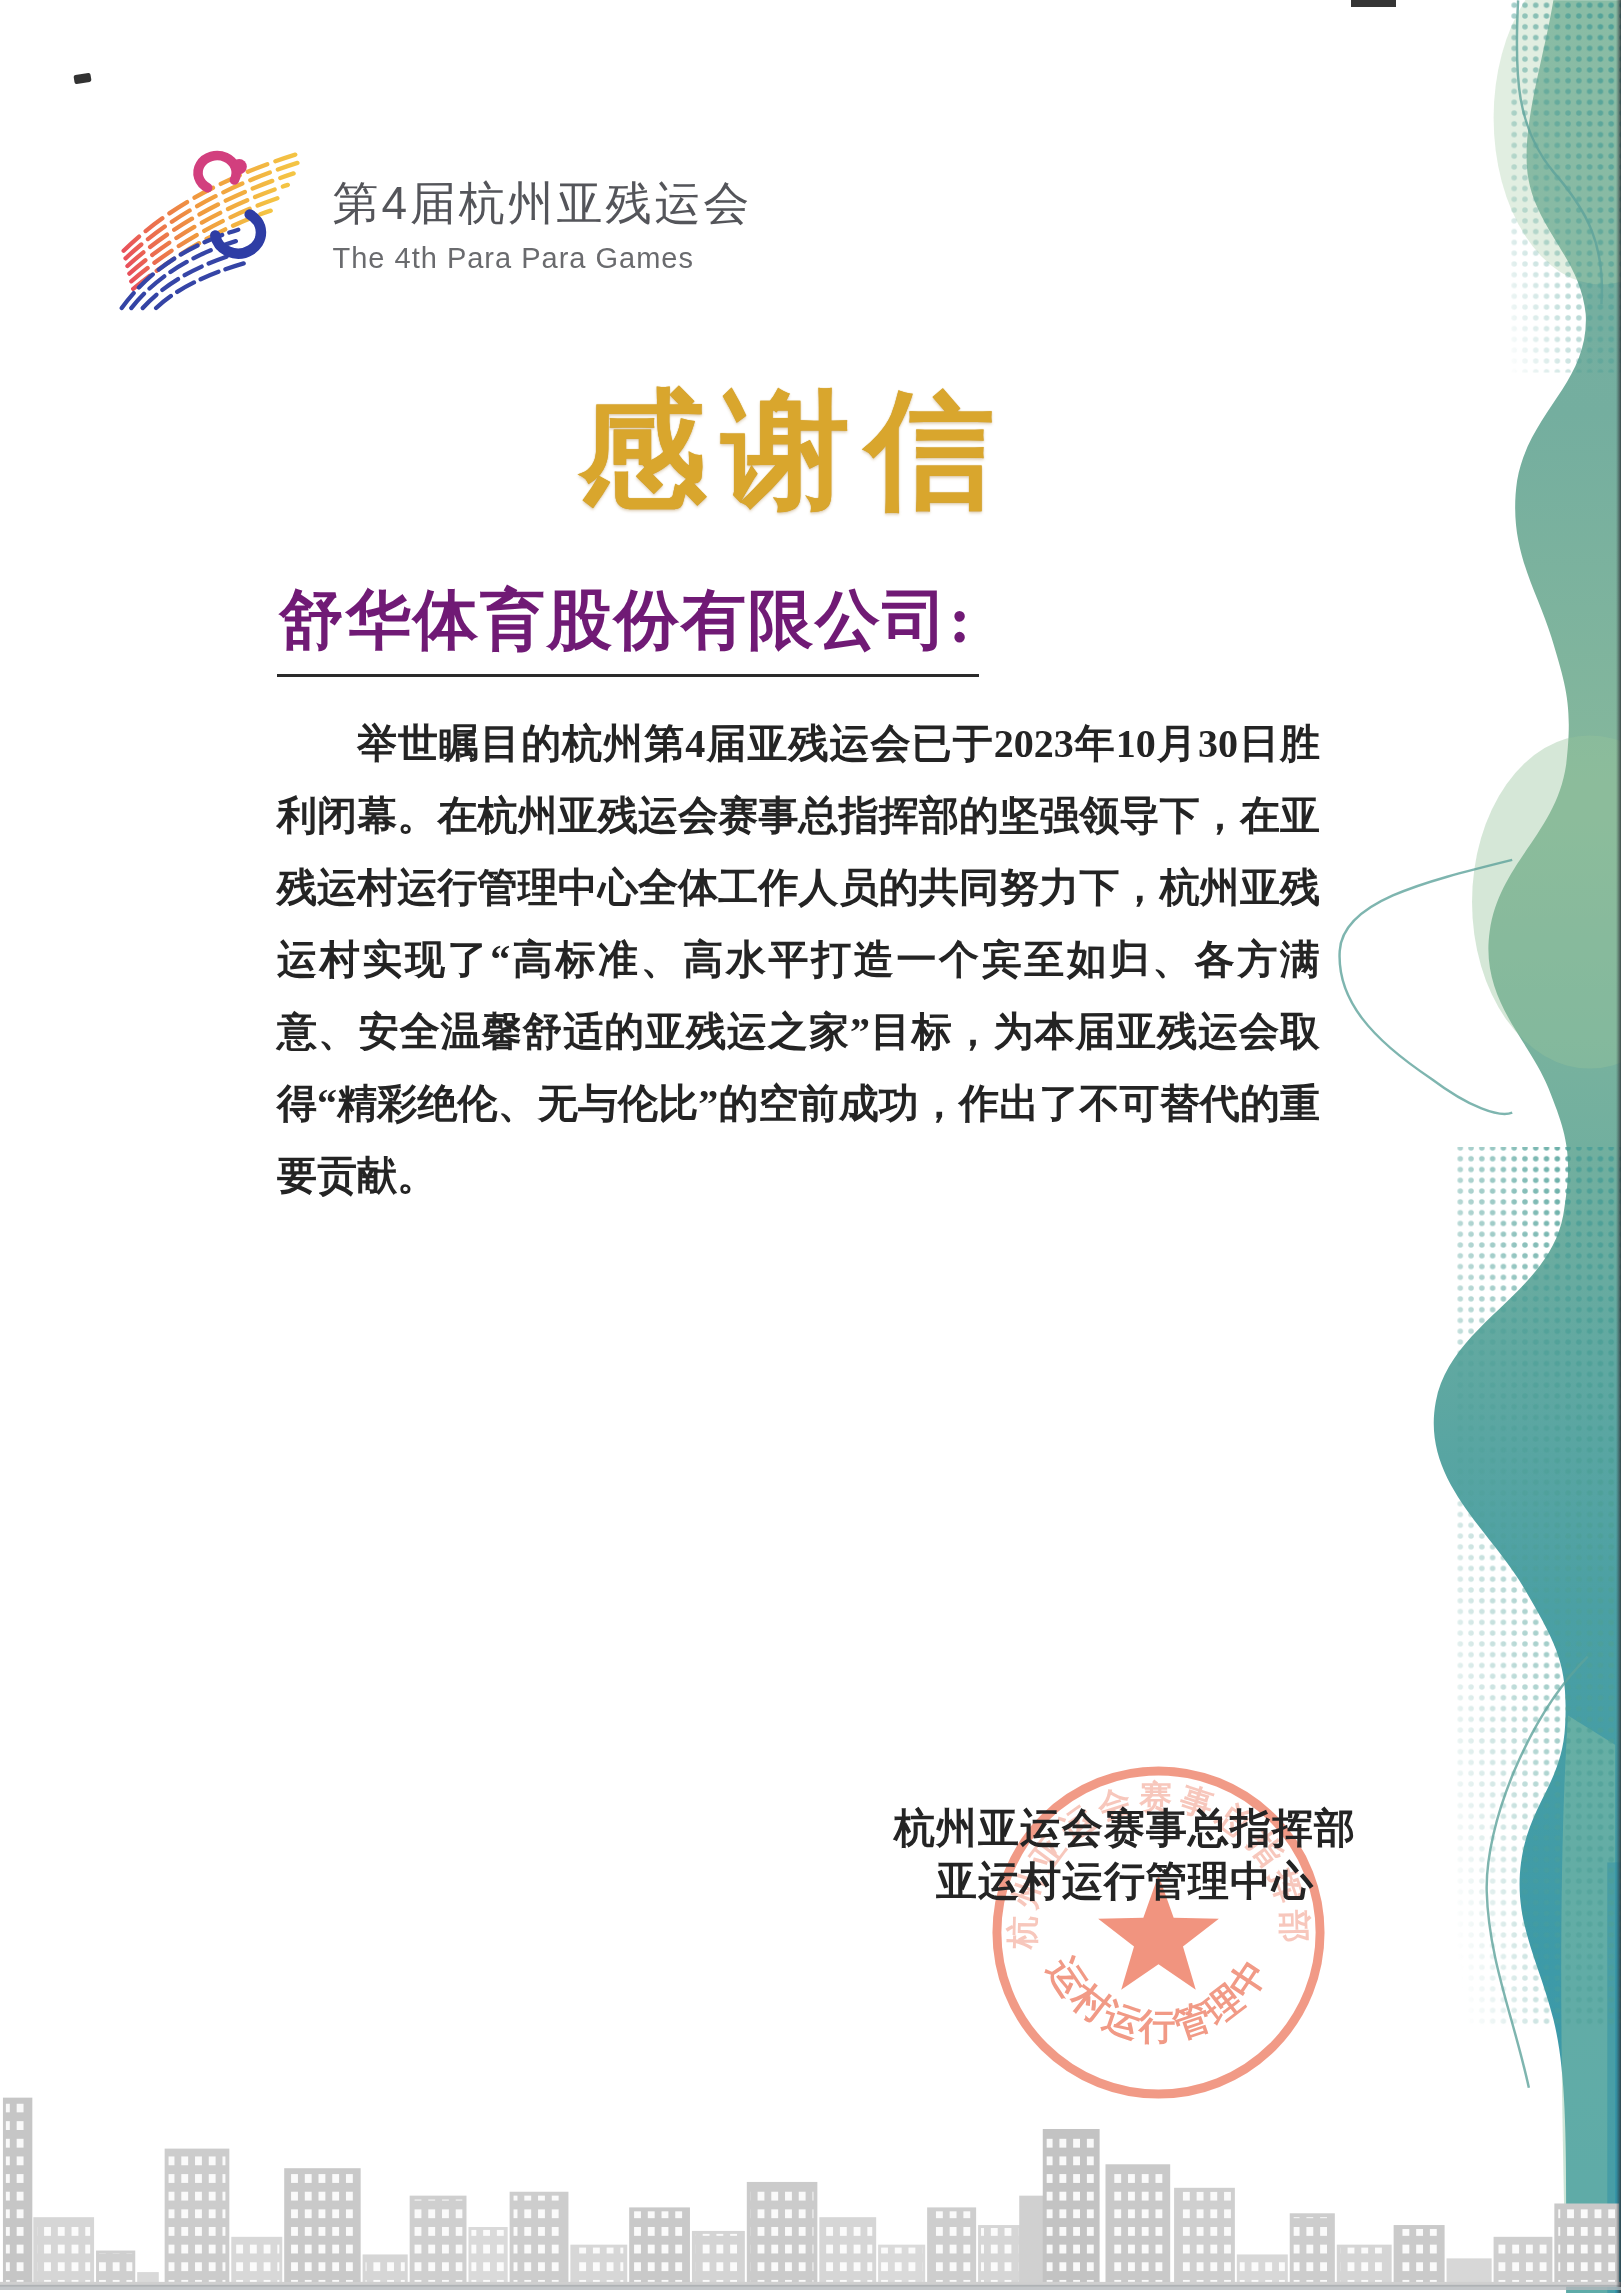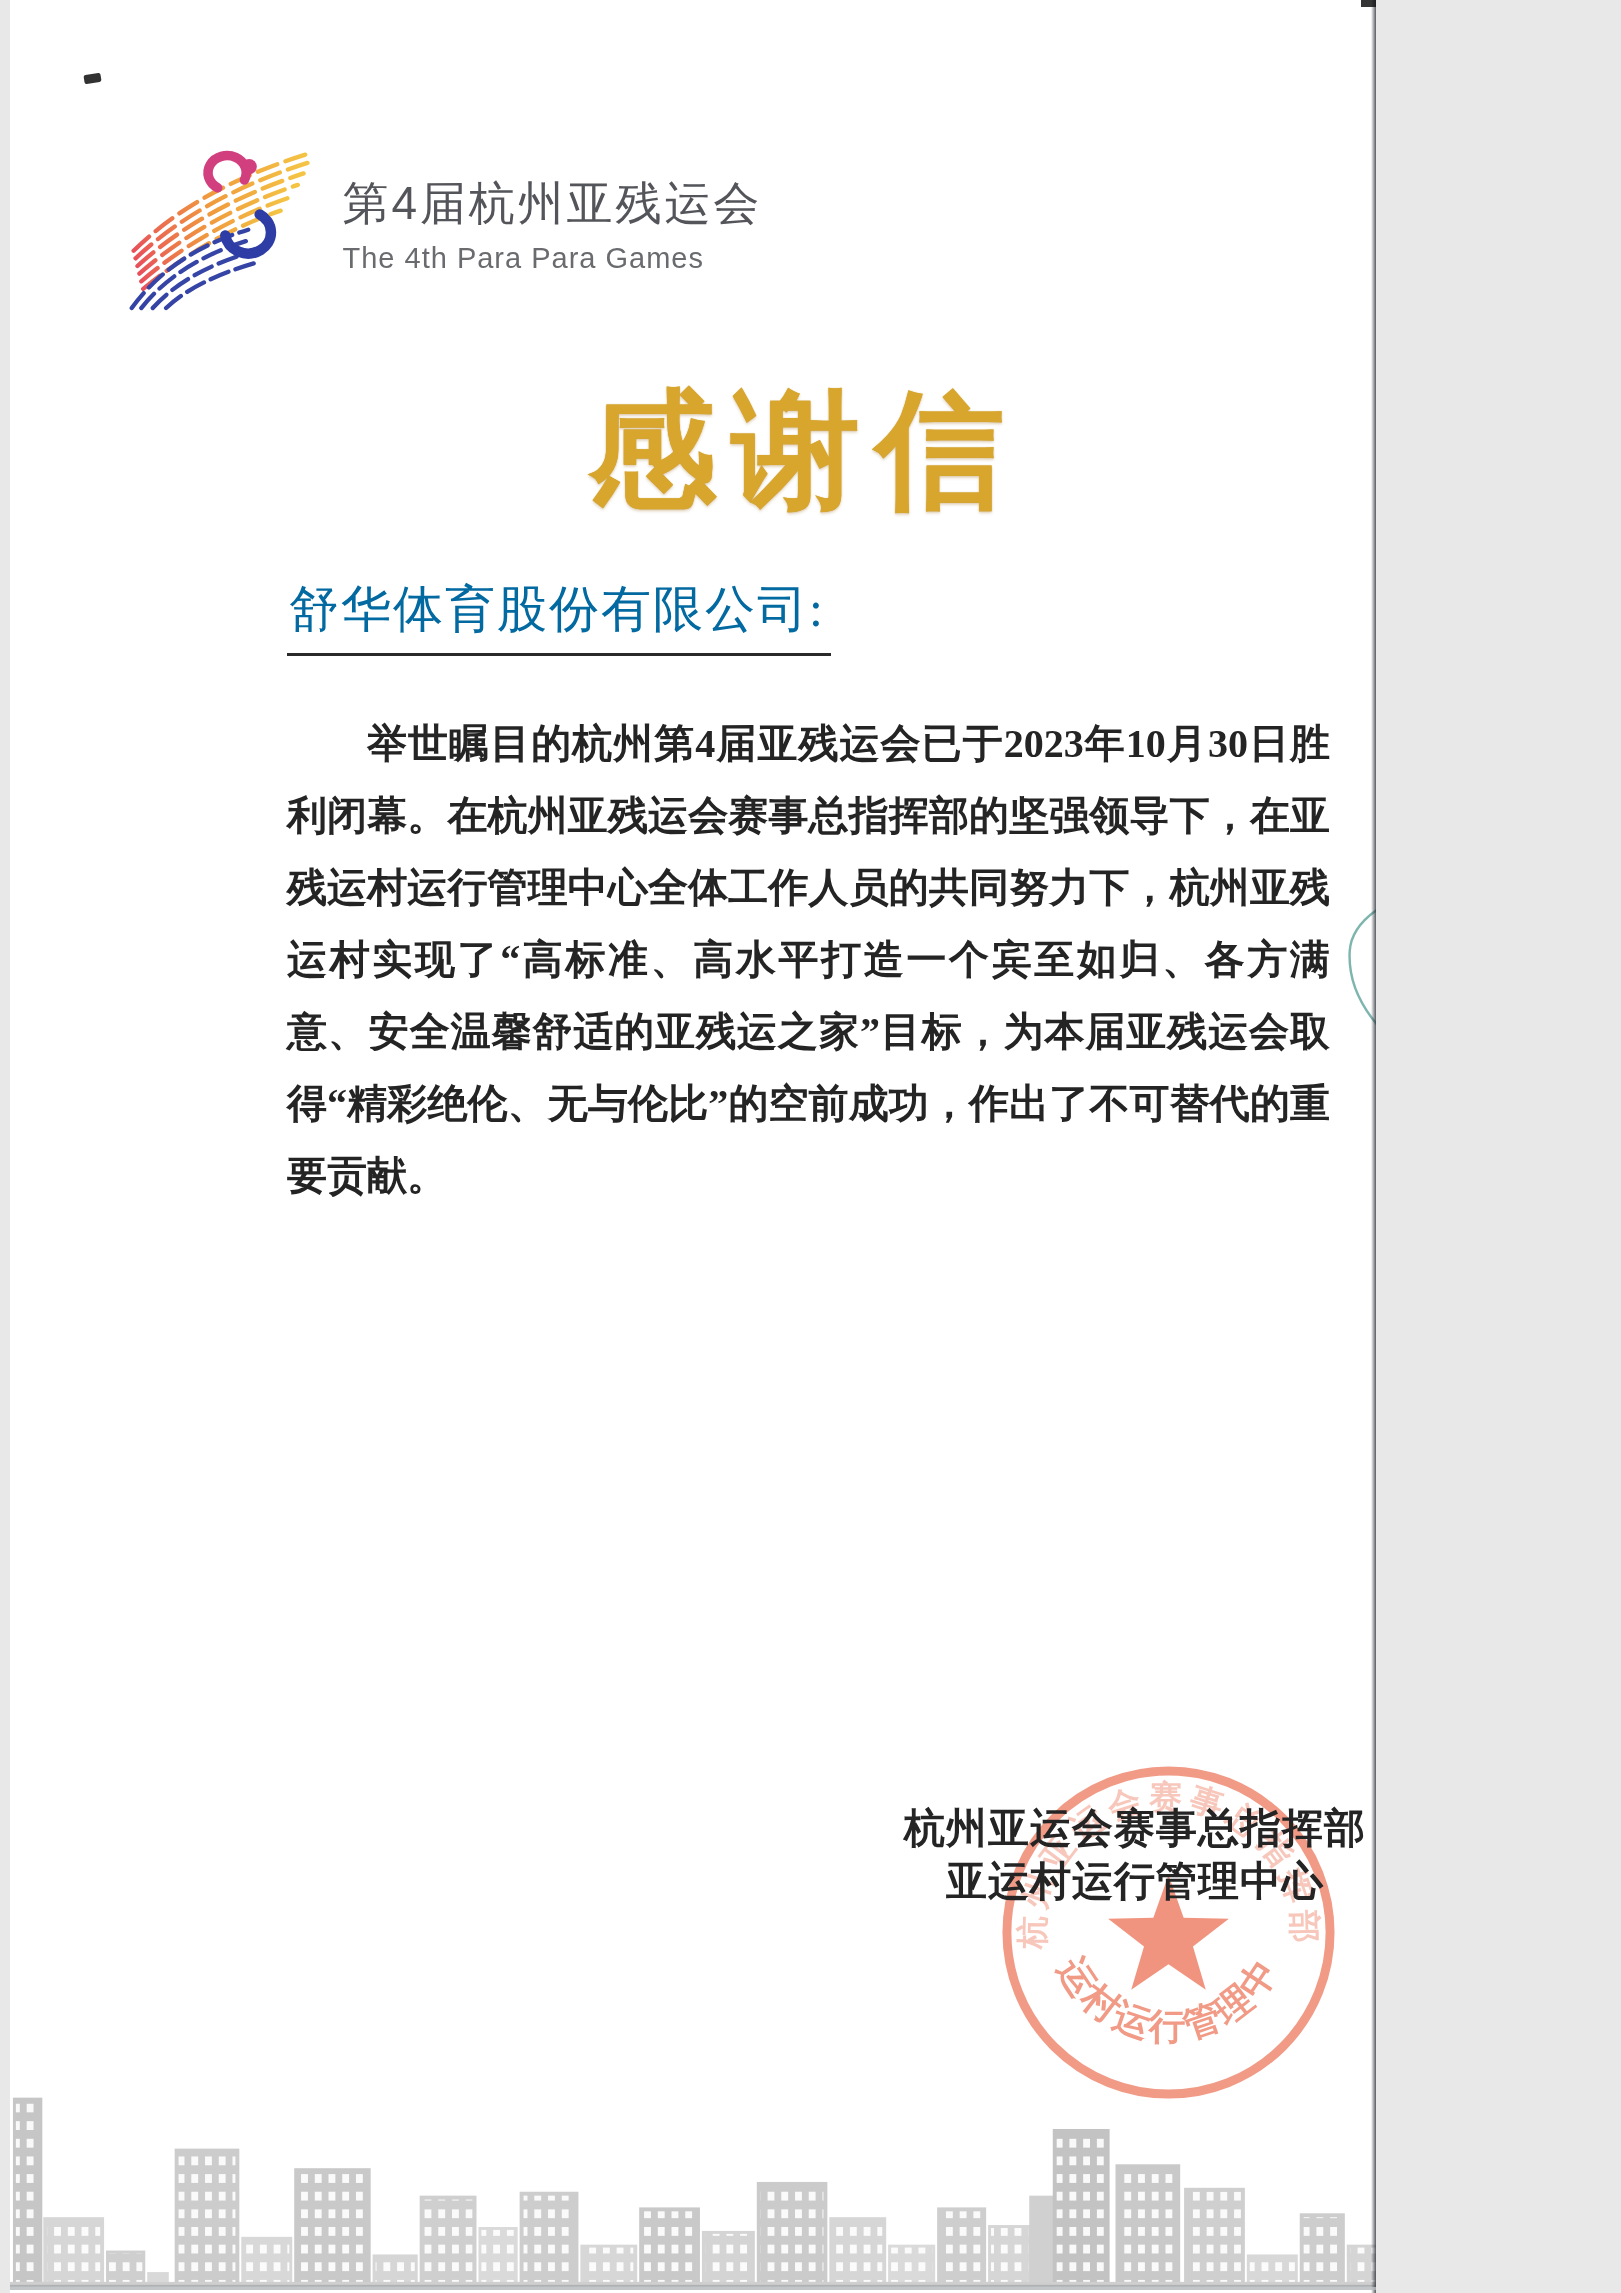--- a/index.html
+++ b/index.html
@@ -1,35 +1,35 @@
 <!DOCTYPE html>
 <html><head>
 <meta charset="utf-8">
 <style>
   html,body{margin:0;padding:0;background:#e8e8e8;}
   .page{
-    position:relative;width:1366px;height:2294px;background:#ffffff;
-    overflow:hidden;font-family:"Liberation Serif","DejaVu Serif",serif;margin-left:10px;
+    position:relative;width:1621px;height:2294px;background:#ffffff;
+    overflow:hidden;font-family:"Liberation Serif","DejaVu Serif",serif;
   }
   .decor,.skyline{position:absolute;left:0;top:0;width:1621px;height:2294px;pointer-events:none;}
   .decor{z-index:0;}
   .skyline{z-index:3;}
   .logo-row{position:absolute;left:116px;top:137px;display:flex;align-items:center;z-index:2;}
   .emblem{width:191px;height:174px;flex:0 0 auto;}
   .logo-text{margin-left:25.5px;font-family:"Liberation Sans","DejaVu Sans",sans-serif;}
   .logo-cn{font-size:46px;color:#54555a;letter-spacing:2.9px;font-weight:500;}
   .logo-en{font-size:29px;color:#6a6b6e;letter-spacing:1px;margin-top:7.8px;}
   .title{
     position:absolute;left:-16.7px;top:365px;width:1621px;text-align:center;z-index:2;
     font-size:128px;font-weight:bold;letter-spacing:15.7px;color:#d9a62d;
     text-shadow:0 2px 2.9px rgba(150,100,20,.28), 0 0 1px #c89a2a;
   }
   .recipient{position:absolute;left:277px;top:576px;z-index:2;}
   .recipient-name{
-    display:inline-block;font-size:50px;font-weight:normal;color:#0369a1;
+    display:inline-block;font-size:65px;font-weight:bold;color:#701a75;
     letter-spacing:2px;border-bottom:3.9px solid #2a2a2a;padding:0 5.9px 9.8px 2px;
   }
   .body-text{
     position:absolute;left:277px;top:708px;width:1043px;z-index:2;
     font-size:40px;font-weight:bold;color:#242424;line-height:72px;
     text-align:justify;
   }
   .body-text p{margin:0;text-indent:2em;}
   .signature{
     position:absolute;left:841px;top:1802px;width:568px;z-index:2;text-align:center;

